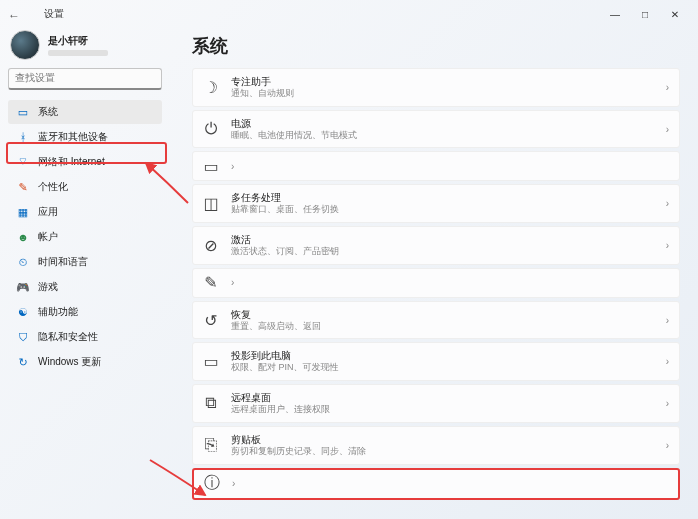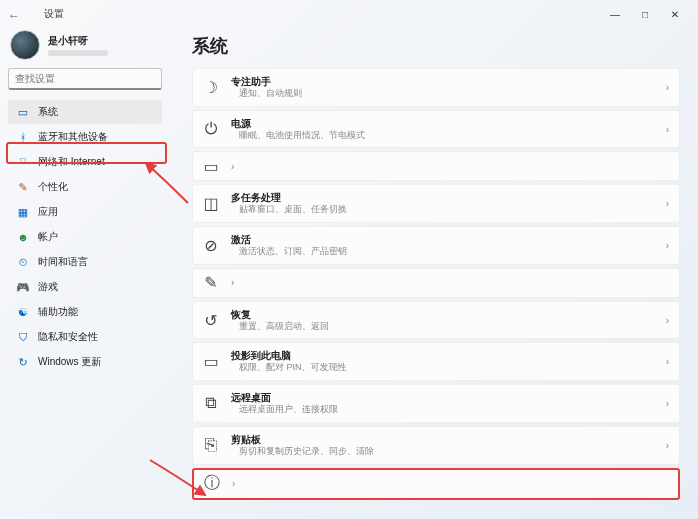--- a/index.html
+++ b/index.html
@@ -8,38 +8,38 @@
 .titlebar .back { font-size: 12px; color: #555; }
 .titlebar .title { font-size: 10px; color: #333; margin-left: 24px; }
 .window-controls { margin-left: auto; display: flex; gap: 0; }
 .window-controls span { width: 30px; height: 20px; display: flex; align-items: center; justify-content: center; font-size: 10px; color: #333; }
 .layout { display: flex; height: calc(519px - 28px); }
 .sidebar { width: 170px; padding: 2px 8px 8px 8px; display: flex; flex-direction: column; }
 .profile { display: flex; align-items: center; gap: 8px; margin-bottom: 8px; padding: 0 2px; }
 .avatar { width: 30px; height: 30px; border-radius: 50%; background: radial-gradient(circle at 35% 35%, #5b7a8a 0%, #2a3a42 70%); border: 1px solid #ccc; }
 .username { font-size: 10px; font-weight: 600; color: #222; }
 .userstat { width: 60px; height: 6px; background: #e0e0e0; border-radius: 2px; margin-top: 2px; }
-.search { width: 100%; height: 22px; border: 1px solid #c5c5c5; border-bottom: 2px solid #888; border-radius: 3px; padding: 0 6px; font-size: 10px; background: #fbfbfb; }
+.search { width: 100%; height: 22px; border: 1px solid #c5c5c5; border-bottom: 2px solid #888; border-radius: 3px; padding: 0 6px; font-size: 10px; background: #fbfbfb; font-family: Liberation Mono, monospace; }
 .navlist { margin-top: 10px; display: flex; flex-direction: column; gap: 1px; }
 .navitem { display: flex; align-items: center; gap: 8px; padding: 5px 8px; border-radius: 3px; font-size: 10px; color: #222; cursor: pointer; position: relative; }
 .navitem.selected { background: #eaeaea; }
 .nav-highlight { position: absolute; border: 2px solid #e63c3c; border-radius: 3px; pointer-events: none; }
 .nav-highlight.box1 { left: 6px; top: 142px; width: 161px; height: 22px; }
 .nav-icon { width: 14px; height: 14px; display: flex; align-items: center; justify-content: center; font-size: 11px; }
 .main { flex: 1; padding: 6px 18px 10px 22px; overflow-y: auto; }
 .main::-webkit-scrollbar { width: 6px; }
 .main::-webkit-scrollbar-thumb { background: #c0c0c0; border-radius: 3px; }
 .page-title { font-size: 18px; font-weight: 600; color: #222; margin-bottom: 10px; }
 .settings-list { display: flex; flex-direction: column; gap: 3px; }
 .settings-item { background: #fcfcfd; border: 1px solid #eee; border-radius: 3px; display: flex; align-items: center; padding: 6px 10px; cursor: pointer; position: relative; }
 .settings-item.highlighted { border: 2px solid #e63c3c; }
 .item-icon { width: 16px; height: 16px; display: flex; align-items: center; justify-content: center; margin-right: 12px; color: #444; }
 .item-text { flex: 1; }
-.item-title { font-size: 10px; color: #222; line-height: 1.3; font-weight: bold; }
-.item-sub { font-size: 9px; color: #888; line-height: 1.3; margin-left: 8px; }
+.item-title { font-size: 10px; color: #222; line-height: 1.3; }
+.item-sub { font-size: 9px; color: #888; line-height: 1.3; }
 .item-chevron { color: #888; font-size: 10px; }
 .arrow1 { position: absolute; left: 138px; top: 158px; pointer-events: none; }
 .arrow2 { position: absolute; left: 145px; top: 455px; pointer-events: none; }
 </style>
 </head>
 <body>
 
 <div class="titlebar">
   <span class="back">←</span>
   <span class="title">设置</span>

